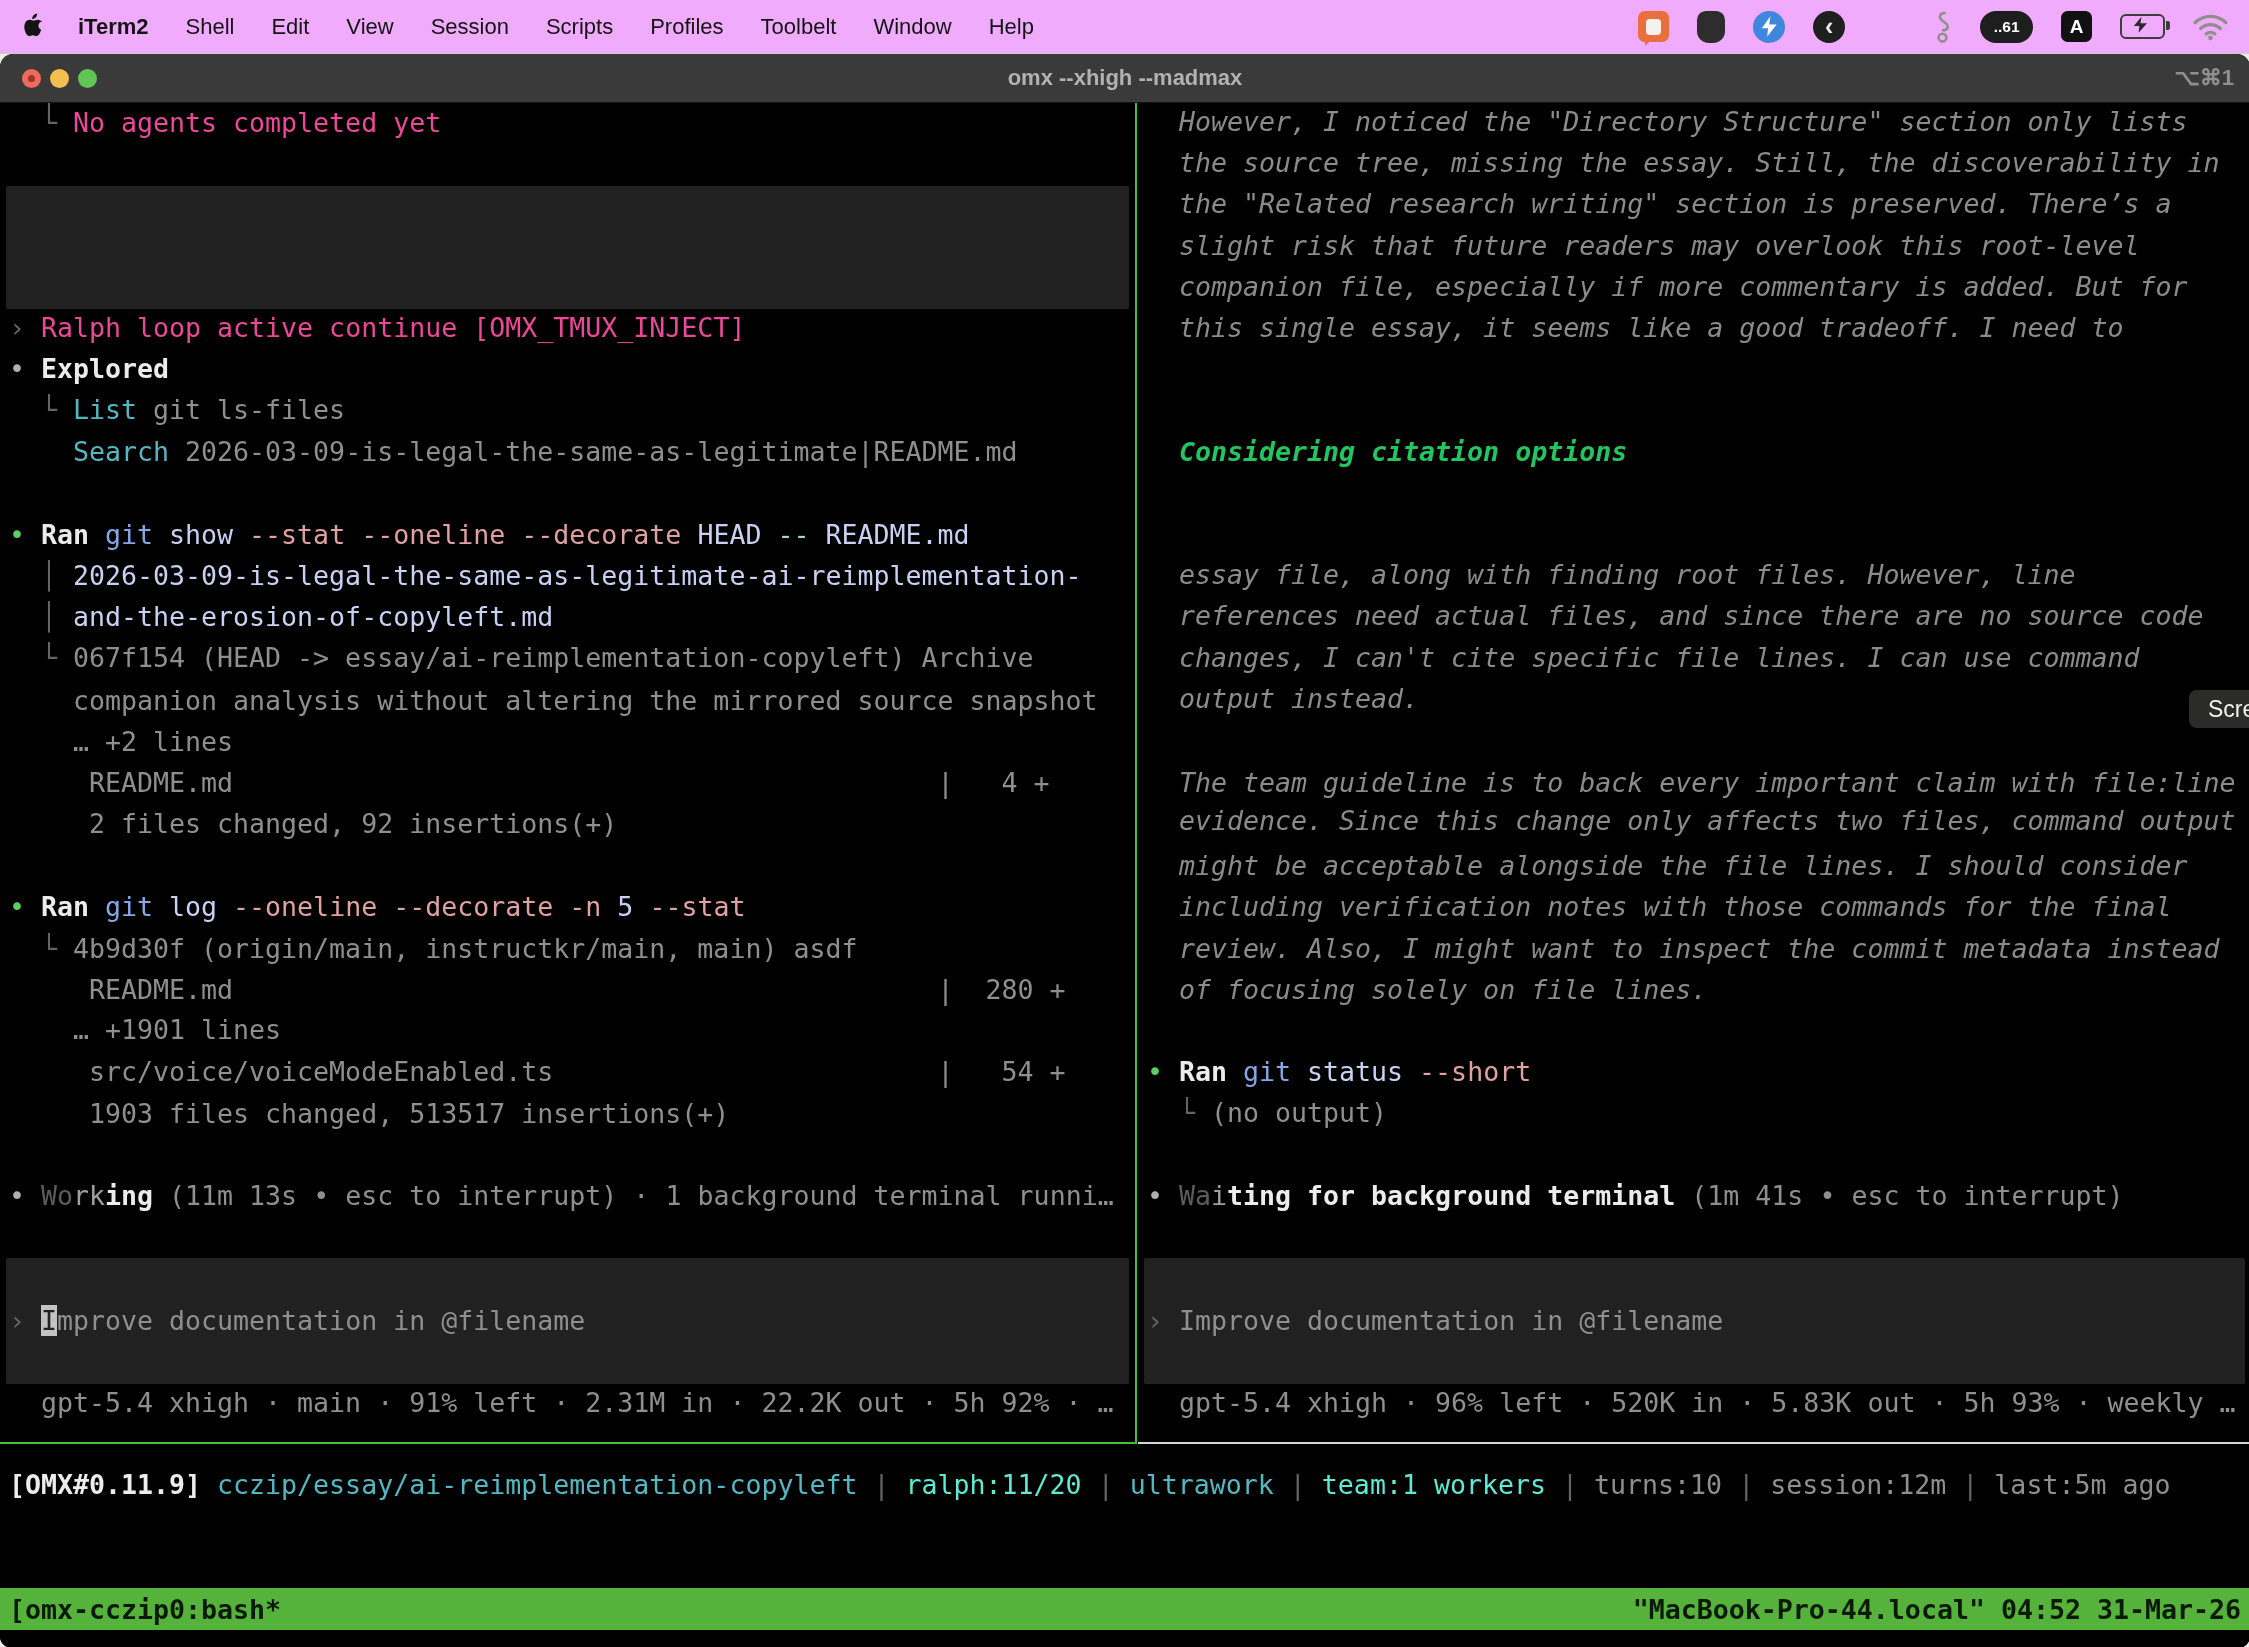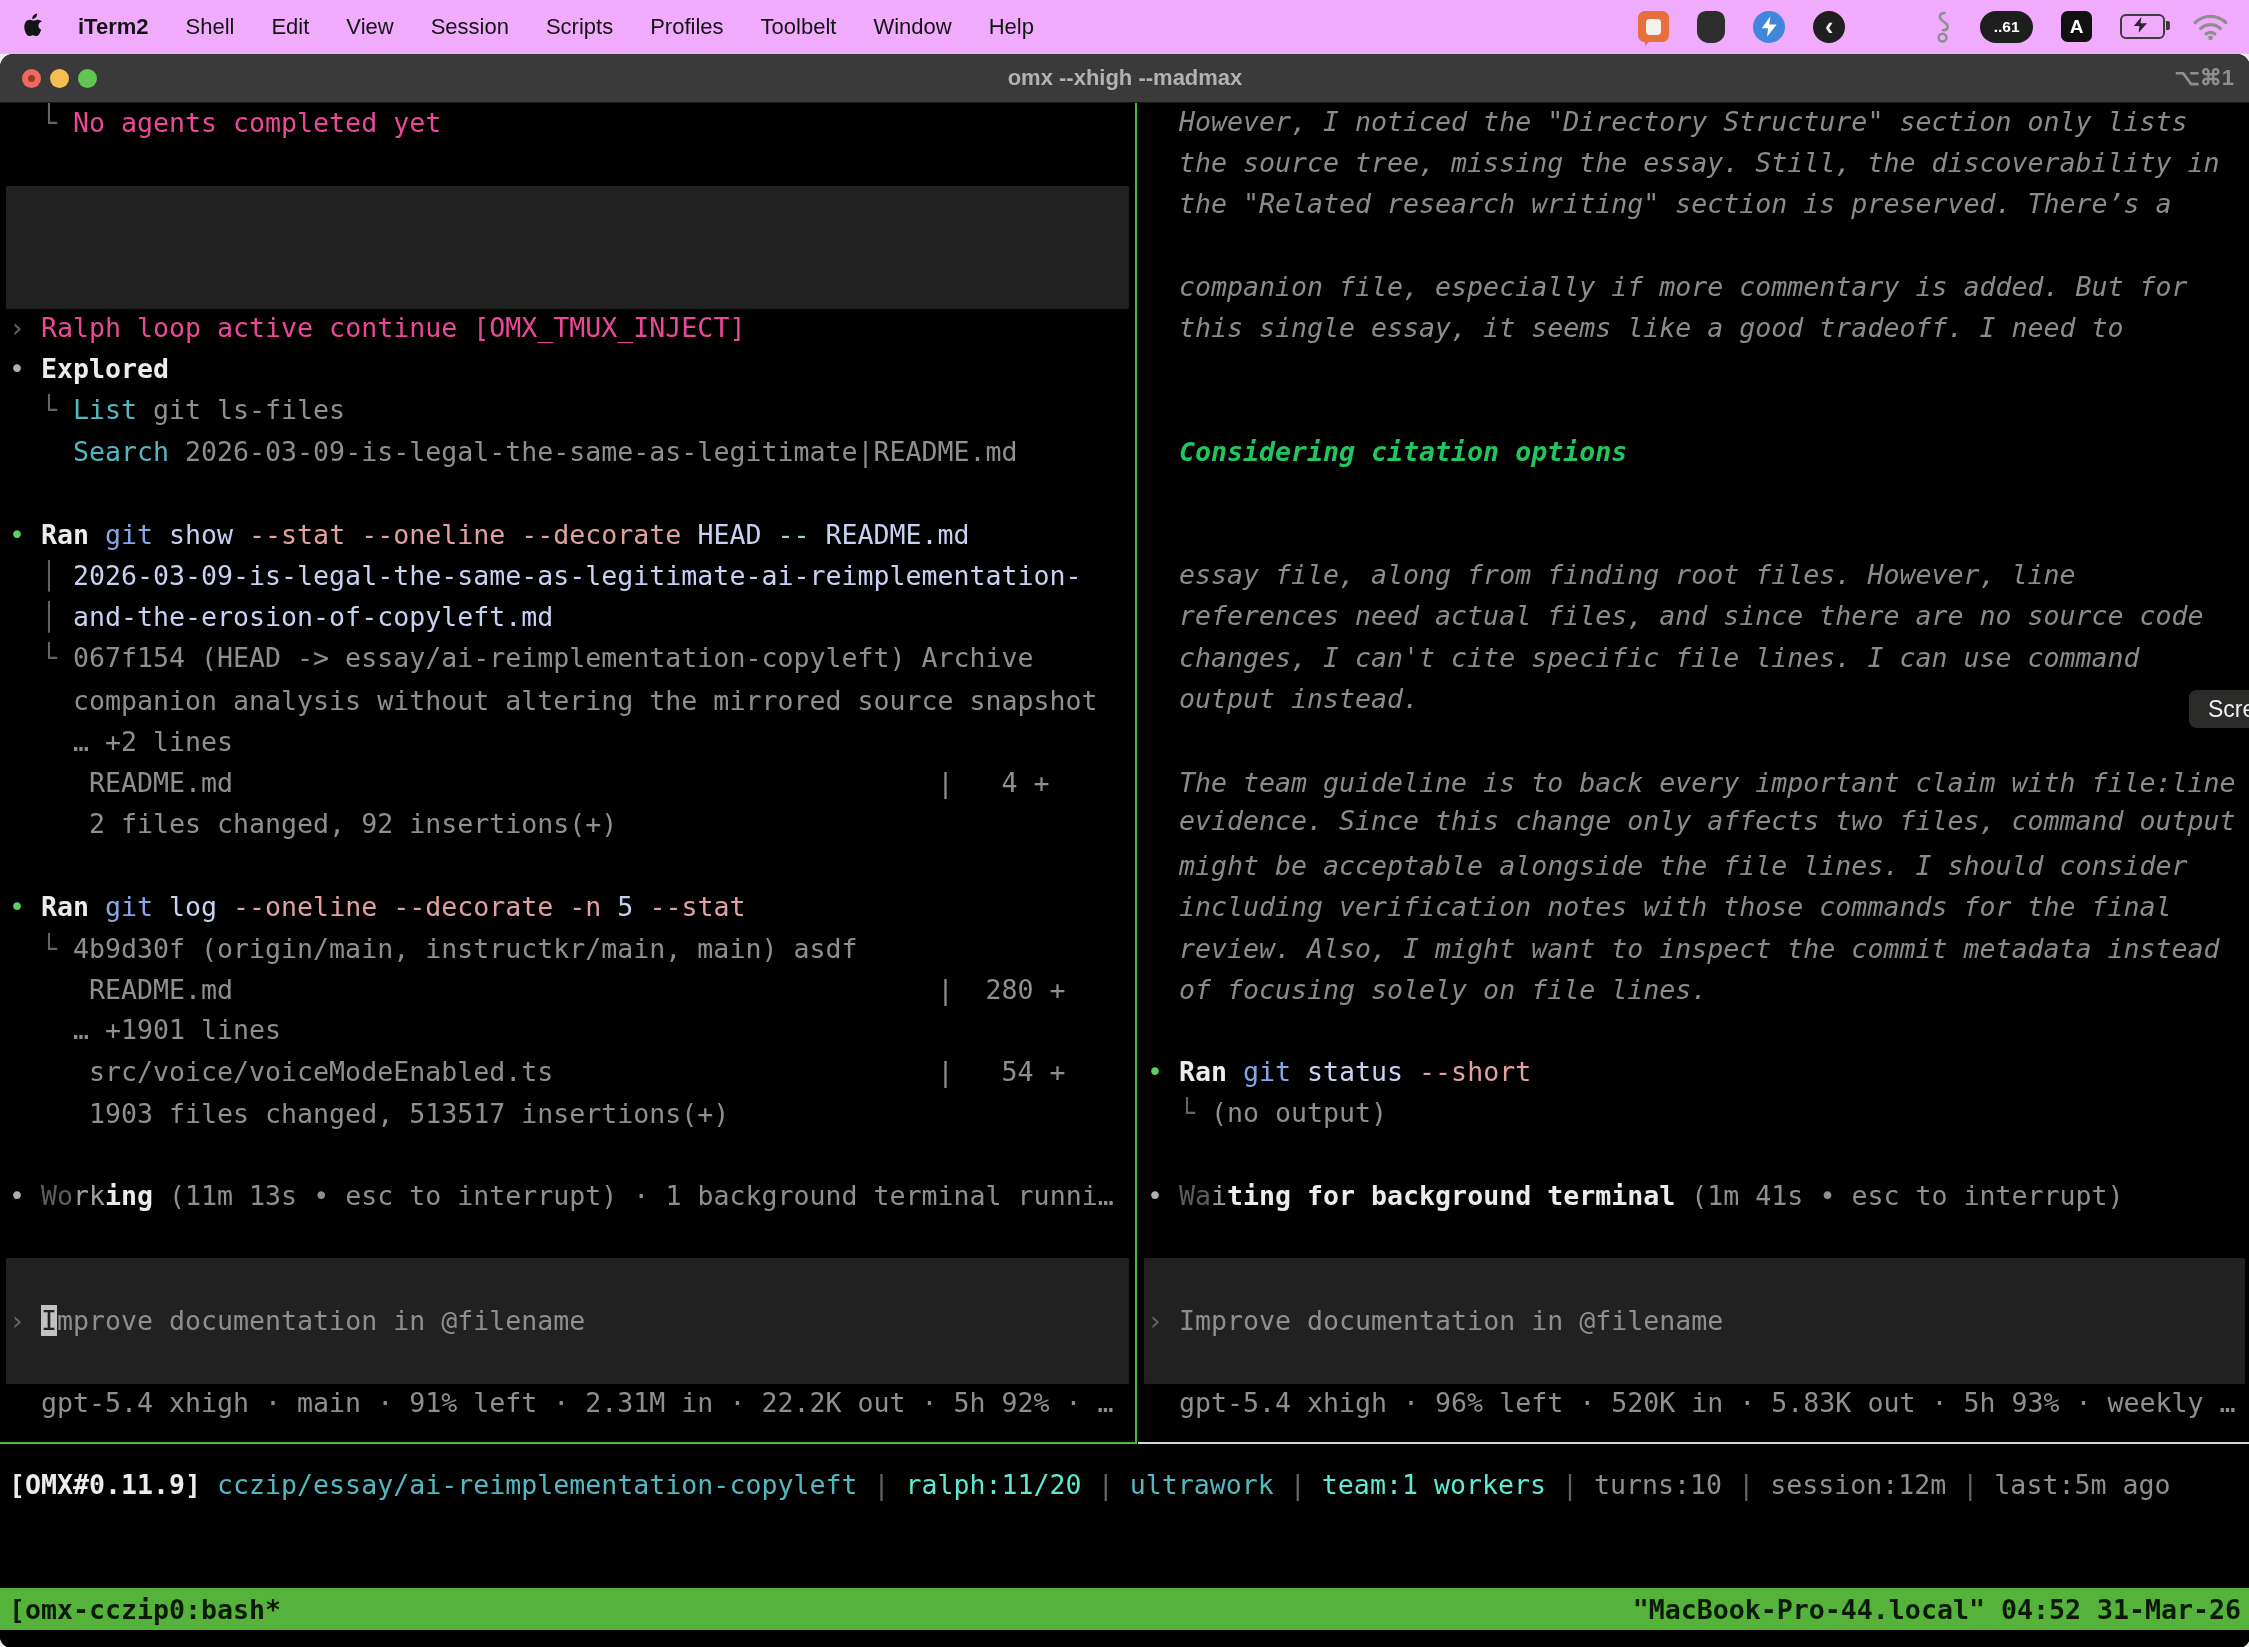--- a/index.html
+++ b/index.html
@@ -171,24 +171,25 @@
           <div class="tl" style="top: 1072px;"><span class="s-gy">• </span><span class="s-sh1">Wo</span><span class="s-sh2">rk</span><span class="s-w">ing</span><span class="s-d"> (11m 13s • esc to interrupt) · 1 background terminal runni…</span></div>
           <div class="tl" style="top: 1197px;"><span class="s-dd">› </span><span class="s-cur">I</span><span class="s-d">mprove documentation in @filename</span></div>
           <div class="tl" style="top: 1279px;"><span class="s-d">  gpt-5.4 xhigh · main · 91% left · 2.31M in · 22.2K out · 5h 92% · …</span></div>
         </div>
 
       <div class="pane" id="paneR">
         <div class="tbox" style="left:5.9px;top:1155px;width:1101px;height:126px;"></div>
       <div class="tl" style="top: -2.2px;"><span class="s-it">  However, I noticed the "Directory Structure" section only lists</span></div>
           <div class="tl" style="top: 39px;"><span class="s-it">  the source tree, missing the essay. Still, the discoverability in</span></div>
           <div class="tl" style="top: 80px;"><span class="s-it">  the "Related research writing" section is preserved. There’s a</span></div>
+          <div class="tl" style="top: 122px;"><span class="s-it">  slight risk that future readers may overlook this root-level</span></div>
           <div class="tl" style="top: 163px;"><span class="s-it">  companion file, especially if more commentary is added. But for</span></div>
           <div class="tl" style="top: 204px;"><span class="s-it">  this single essay, it seems like a good tradeoff. I need to</span></div>
           <div class="tl" style="top: 328px;"><span class="s-ith">  Considering citation options</span></div>
-          <div class="tl" style="top: 451px;"><span class="s-it">  essay file, along from finding root files. However, line</span></div>
+          <div class="tl" style="top: 451px;"><span class="s-it">  essay file, along with finding root files. However, line</span></div>
           <div class="tl" style="top: 492px;"><span class="s-it">  references need actual files, and since there are no source code</span></div>
           <div class="tl" style="top: 534px;"><span class="s-it">  changes, I can't cite specific file lines. I can use command</span></div>
           <div class="tl" style="top: 575px;"><span class="s-it">  output instead.</span></div>
           <div class="tl" style="top: 659px;"><span class="s-it">  The team guideline is to back every important claim with file:line</span></div>
           <div class="tl" style="top: 682px; margin-top: 15px;"><span class="s-it">  evidence. Since this change only affects two files, command output</span></div>
           <div class="tl" style="top: 742px;"><span class="s-it">  might be acceptable alongside the file lines. I should consider</span></div>
           <div class="tl" style="top: 783px;"><span class="s-it">  including verification notes with those commands for the final</span></div>
           <div class="tl" style="top: 825px;"><span class="s-it">  review. Also, I might want to inspect the commit metadata instead</span></div>
           <div class="tl" style="top: 866px;"><span class="s-it">  of focusing solely on file lines.</span></div>
           <div class="tl" style="top: 948px;"><span class="s-gb">• </span><span class="s-w">Ran </span><span class="s-blue">git </span><span class="s-arg">status </span><span class="s-flag">--short</span></div>

